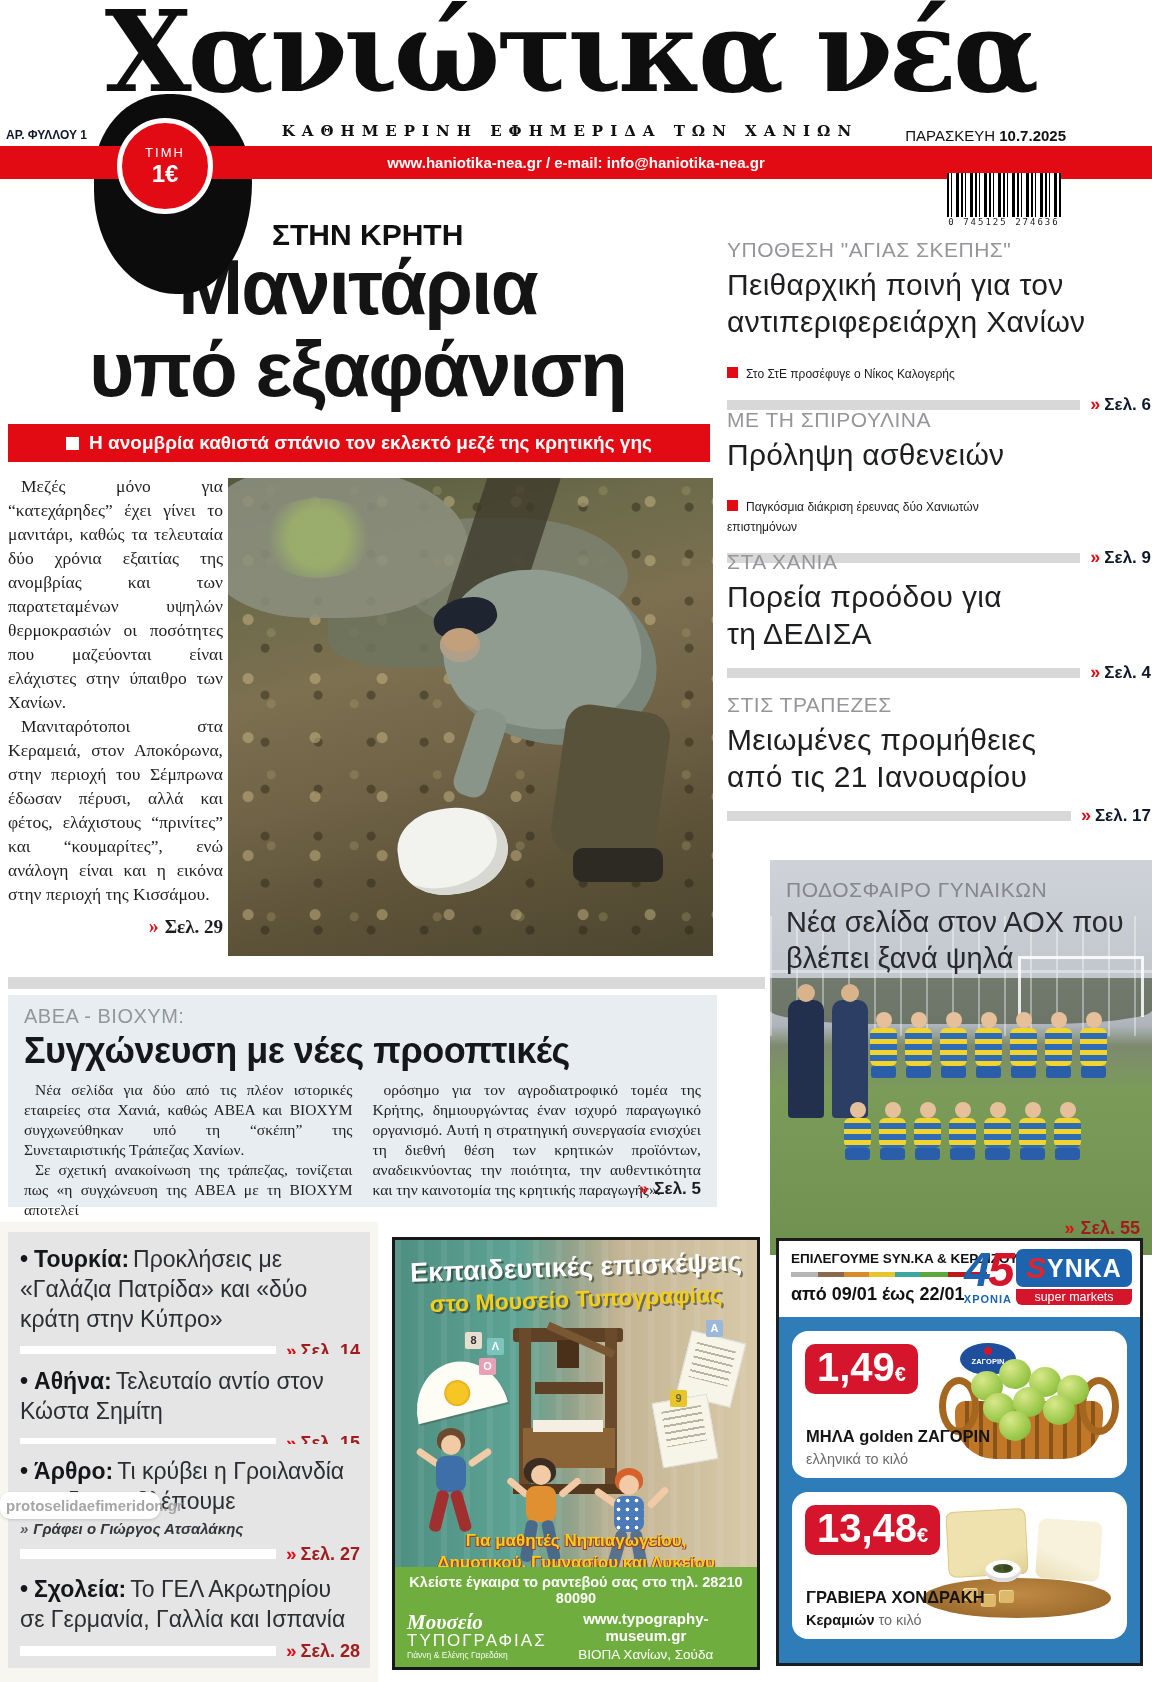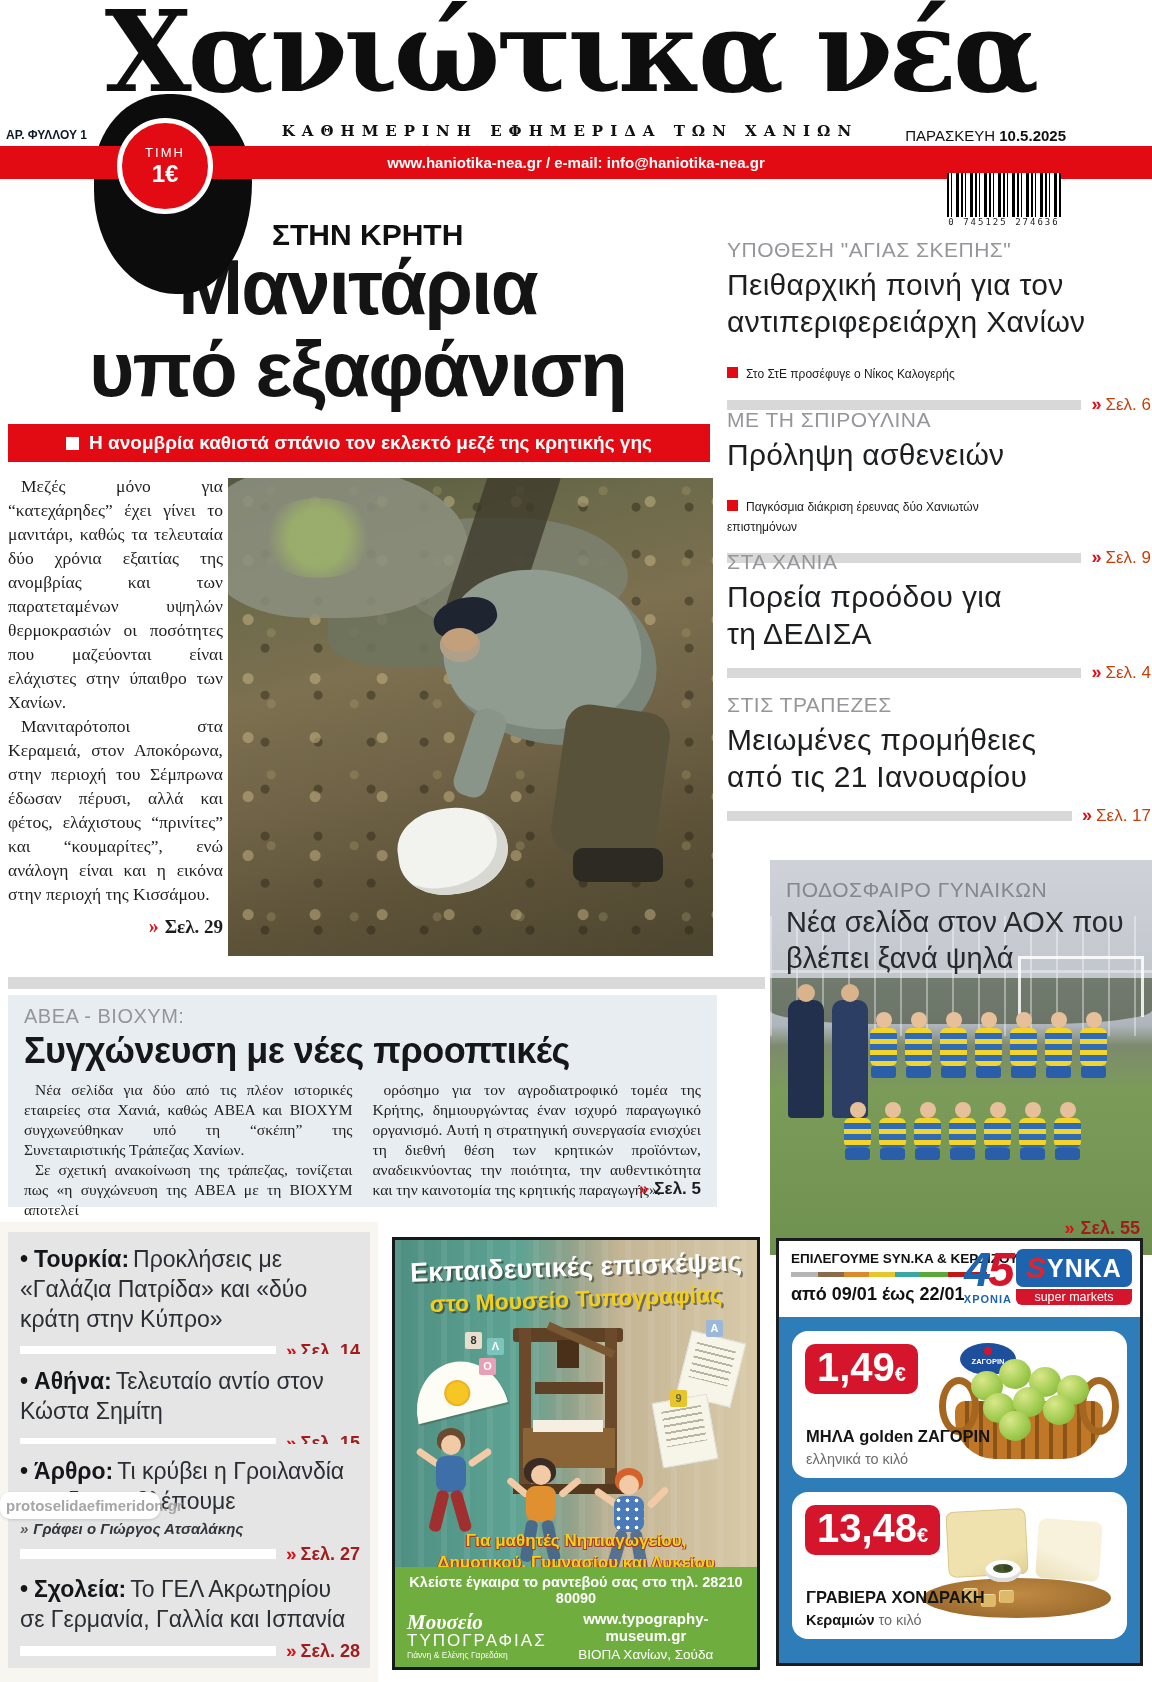--- a/index.html
+++ b/index.html
@@ -70,21 +70,21 @@
 
   
   .rstory{left:727px;width:424px;}
   .kicker-gray{font-size:21px;color:#95969a;letter-spacing:.5px;margin-bottom:4px;}
   .r-headline{font-size:30px;line-height:37px;color:#1d1e20;font-weight:400;letter-spacing:.3px;}
   .r-sub{margin-top:24px;font-size:12px;font-weight:400;color:#1b1b1e;line-height:20px;}
   .r-sub .rsq{display:inline-block;width:11px;height:11px;background:#e30b13;margin-right:8px;}
   .ref-row{display:flex;align-items:center;margin-top:10px;}
   .ref-row .bar{flex:1;height:10px;background:#d8d8d8;}
   .ref-row .chev{margin:0 4px 0 10px;font-size:18px;}
-  .ref-row .lbl{font-weight:400;font-size:17px;color:#c2410c;}
+  .ref-row .lbl{font-weight:700;font-size:17px;color:#0f172a;}
 
   
   .football{left:770px;top:860px;width:382px;height:395px;overflow:hidden;
     background:linear-gradient(180deg,#cfd3d9 0%,#c2c7cd 30%,#aeb4ba 42%,#7d8a6e 47%,#7b9b59 58%,#6f9150 100%);}
   .fb-trees{position:absolute;left:0;top:118px;width:382px;height:46px;background:#55604c;opacity:.75;
     border-radius:0 0 30% 30%;}
   .fb-fence{position:absolute;left:0;top:56px;width:382px;height:120px;opacity:.5;background:
     repeating-linear-gradient(90deg,rgba(255,255,255,.75) 0 2px,transparent 2px 26px),
     linear-gradient(transparent 0 54px,rgba(255,255,255,.8) 54px 57px,transparent 57px);}
   .fb-goal{position:absolute;right:8px;top:96px;width:120px;height:58px;border:3px solid rgba(255,255,255,.85);border-bottom:none;}
@@ -214,21 +214,21 @@
 <body>
 
 <div id="page">
 
   <div class="abs m-blob"></div>
   <div class="abs m-title">Χανιώτικα νέα</div>
   <div class="abs m-sub">ΚΑΘΗΜΕΡΙΝΗ ΕΦΗΜΕΡΙΔΑ ΤΩΝ ΧΑΝΙΩΝ</div>
   <div class="abs m-issue">ΑΡ. ΦΥΛΛΟΥ 1</div>
   <div class="abs m-date">
     <span>ΠΑΡΑΣΚΕΥΗ</span>
-    <b>10.5.2025</b>
+    <b>10.7.2025</b>
   </div>
   <div class="abs m-redbar">
     <div class="m-contact">www.haniotika-nea.gr / e-mail: info@haniotika-nea.gr</div>
   </div>
   <div class="abs m-price">
     <div class="t1">ΤΙΜΗ</div>
     <div class="t2">1€</div>
   </div>
   <div class="abs barcode"></div>
   <div class="abs barcode-num">0 745125 274636</div>

